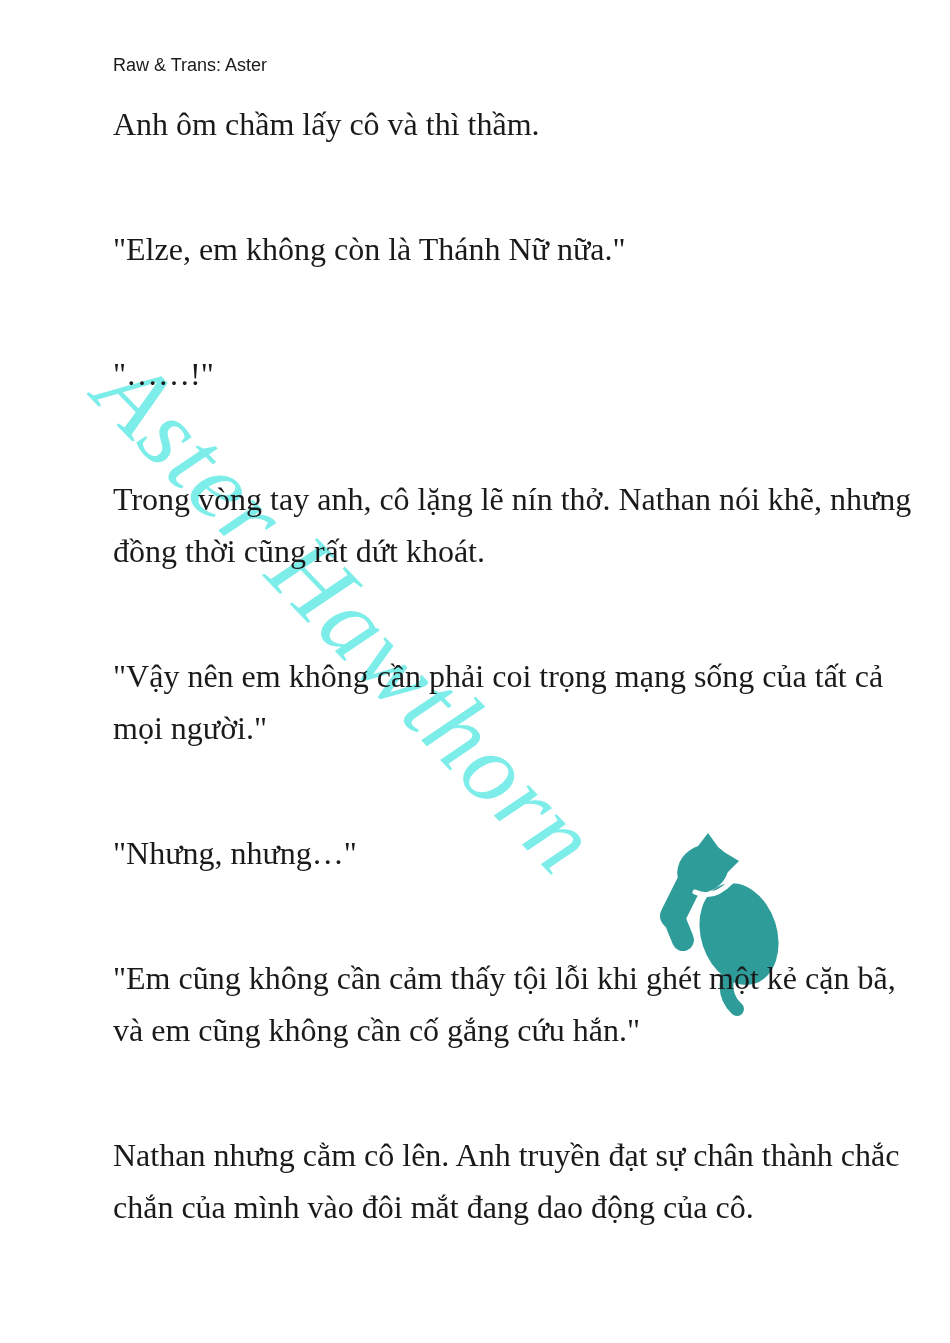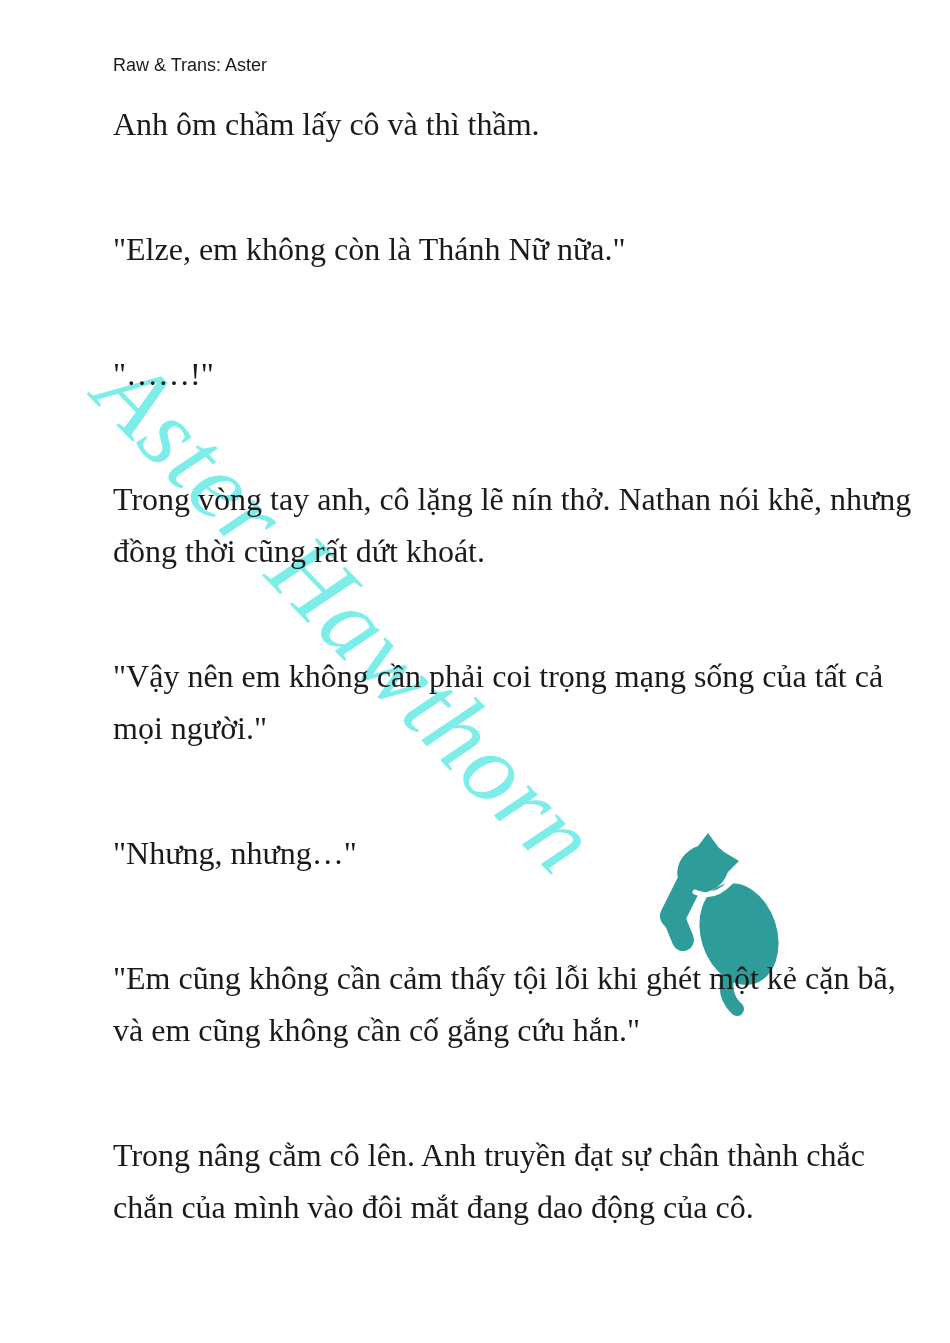--- a/index.html
+++ b/index.html
@@ -102,17 +102,17 @@
       <p class="para">Anh ôm chầm lấy cô và thì thầm.</p>
       <p class="para">"Elze, em không còn là Thánh Nữ nữa."</p>
       <p class="para">"……!"</p>
       <p class="para">Trong vòng tay anh, cô lặng lẽ nín thở. Nathan nói khẽ, nhưng
 đồng thời cũng rất dứt khoát.</p>
       <p class="para">"Vậy nên em không cần phải coi trọng mạng sống của tất cả
 mọi người."</p>
       <p class="para">"Nhưng, nhưng…"</p>
       <p class="para">"Em cũng không cần cảm thấy tội lỗi khi ghét một kẻ cặn bã,
 và em cũng không cần cố gắng cứu hắn."</p>
-      <p class="para">Trong nâng cằm cô lên. Anh truyền đạt sự chân thành chắc
+      <p class="para">Nathan nhưng cằm cô lên. Anh truyền đạt sự chân thành chắc
 chắn của mình vào đôi mắt đang dao động của cô.</p>
     </div>
 
 </div>
 
 </body></html>

